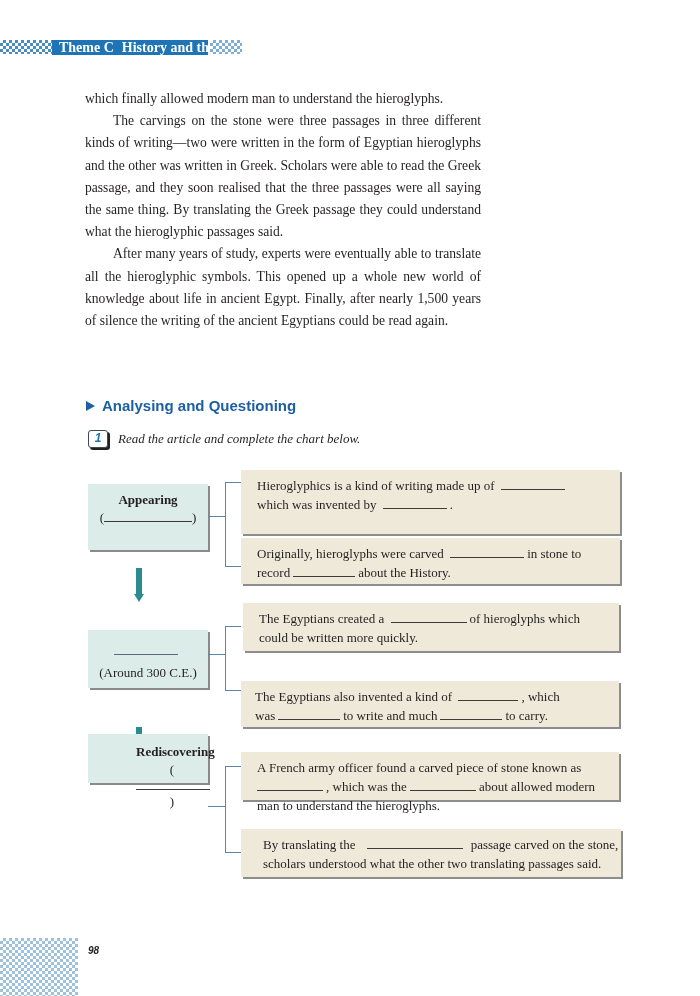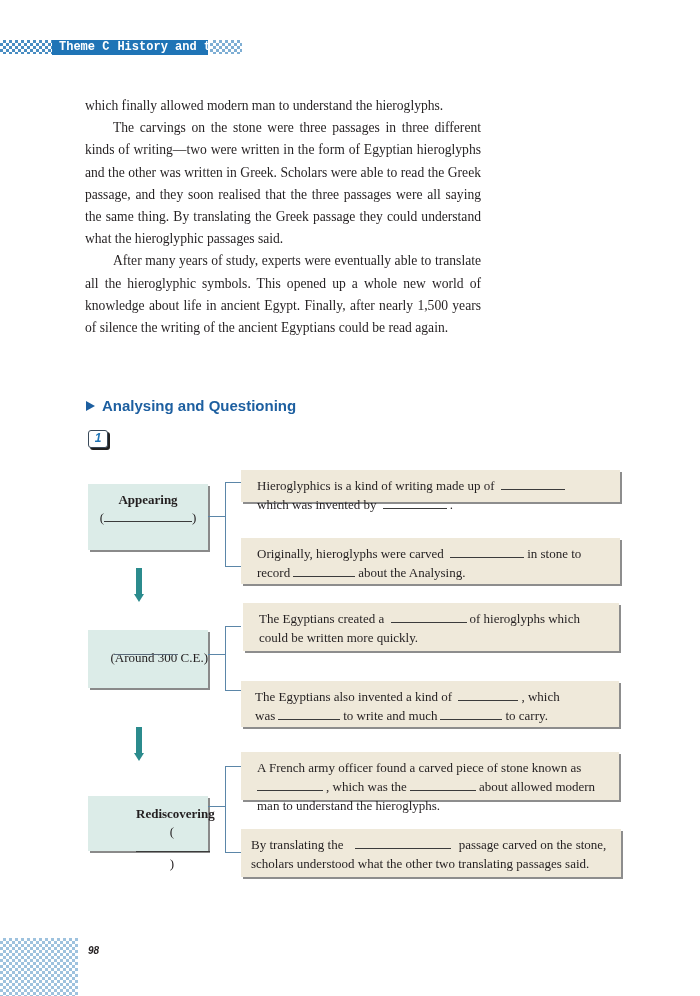--- a/index.html
+++ b/index.html
@@ -14,27 +14,27 @@
       linear-gradient(45deg, #2a7ab8 25%, transparent 25%, transparent 75%, #2a7ab8 75%);
     background-size: 6px 6px;
     background-position: 0 0, 3px 3px;
     opacity: 0.85;
   }
   .hdr-check-left { left: 0; top: 40px; width: 52px; height: 14px; }
   .hdr-check-right { left: 210px; top: 40px; width: 32px; height: 14px; opacity: 0.6; }
   .theme-bar {
     position: absolute; left: 52px; top: 40px; width: 156px; height: 15px;
     background: #1f74b6; color: #fff;
-    font-family: Liberation Mono, monospace; font-weight: bold; font-size: 12px;
+    font-family: Liberation Serif, serif; font-weight: bold; font-size: 14px;
     line-height: 15px; padding-left: 7px; white-space: nowrap;
   }
   .theme-bar span + span { margin-left: 8px; }
 
   
-  .article { position: absolute; left: 85px; top: 95px; width: 396px; }
+  .article { position: absolute; left: 85px; top: 88px; width: 396px; }
   .article p {
     font-size: 13.6px; line-height: 22.2px; text-align: justify; text-align-last: left;
   }
   .article p.indent { text-indent: 28px; }
 
   
   .section-head {
     position: absolute; left: 86px; top: 397px;
     font-family: "Liberation Sans", sans-serif; font-weight: bold; font-size: 15px;
     color: #1d5fa0; display: flex; align-items: center; gap: 7px;
@@ -94,82 +94,83 @@
   <p class="indent">After many years of study, experts were eventually able to translate all the hieroglyphic symbols. This opened up a whole new world of knowledge about life in ancient Egypt. Finally, after nearly 1,500 years of silence the writing of the ancient Egyptians could be read again.</p>
 </div>
 
 <div class="section-head">
   <span class="tri"></span>
   <span>Analysing and Questioning</span>
 </div>
 
 <div class="instruction">
   <span class="num-badge">1</span>
+  <span class="instr-text">Read the article and complete the chart below.</span>
 </div>
 
 <div class="stage" style="top:484px;height:66px;padding-top:8px;">
   <div class="title">Appearing</div>
   <div class="paren-line">(<span class="blank" style="width:88px;"></span>)</div>
 </div>
 <div class="bracket-h" style="left:208px;top:516px;width:17px;"></div>
 <div class="bracket-v" style="left:225px;top:482px;height:84px;"></div>
 <div class="bracket-h" style="left:225px;top:482px;width:16px;"></div>
 <div class="bracket-h" style="left:225px;top:566px;width:16px;"></div>
 
-<div class="card" style="left:241px;top:470px;width:379px;height:32px;">
+<div class="card" style="left:241px;top:470px;width:379px;height:64px;">
   <span>Hieroglyphics is a kind of writing made up of </span><span class="blank" style="width:64px;"></span><br>
   <span> which was invented by </span><span class="blank" style="width:64px;"></span><span>.</span>
 </div>
 <div class="card" style="left:241px;top:538px;width:379px;height:46px;">
   <span>Originally, hieroglyphs were carved </span><span class="blank" style="width:74px;"></span><span>in stone to</span><br>
-  <span>record</span><span class="blank" style="width:62px;"></span><span>about the Analysing.</span>
+  <span>record</span><span class="blank" style="width:62px;"></span><span>about the History.</span>
 </div>
 
 <div class="arrow" style="left:135px;top:568px;">
   <div class="shaft" style="height:26px;"></div>
     <div class="head"></div>
 </div>
 
 <div class="stage" style="top:630px;height:58px;padding-top:20px;">
   <div style="height:0;"></div>
   <div style="position:absolute;left:26px;top:24px;width:64px;border-bottom:1px solid #5a6a7a;"></div>
-  <div style="text-align:right;">(Around 300 C.E.)</div>
+  <div style="margin-top:15px;">(Around 300 C.E.)</div>
 </div>
 <div class="bracket-h" style="left:208px;top:654px;width:17px;"></div>
 <div class="bracket-v" style="left:225px;top:626px;height:64px;"></div>
 <div class="bracket-h" style="left:225px;top:626px;width:16px;"></div>
 <div class="bracket-h" style="left:225px;top:690px;width:16px;"></div>
 
 <div class="card" style="left:243px;top:603px;width:376px;height:48px;">
   <span>The Egyptians created a </span><span class="blank" style="width:76px;"></span><span>of hieroglyphs which</span><br>
   <span>could be written more quickly.</span>
 </div>
 <div class="card" style="left:241px;top:681px;width:378px;height:46px;padding-left:14px;">
   <span>The Egyptians also invented a kind of </span><span class="blank" style="width:60px;"></span><span>, which</span><br>
   <span>was</span><span class="blank" style="width:62px;"></span><span>to write and much</span><span class="blank" style="width:62px;"></span><span>to carry.</span>
 </div>
 
 <div class="arrow" style="left:135px;top:727px;">
   <div class="shaft" style="height:26px;"></div>
     <div class="head"></div>
 </div>
 
-<div class="stage" style="top:796px;height:55px;padding-top:10px;padding-left:48px;">
+<div class="stage" style="top:734px;height:49px;padding-top:10px;padding-left:48px;">
   <div class="title">Rediscovering</div>
   <div class="paren-line">(<span class="blank" style="width:74px;"></span>)</div>
 </div>
 <div class="bracket-h" style="left:208px;top:806px;width:17px;"></div>
 <div class="bracket-v" style="left:225px;top:766px;height:86px;"></div>
 <div class="bracket-h" style="left:225px;top:766px;width:16px;"></div>
 <div class="bracket-h" style="left:225px;top:852px;width:16px;"></div>
 
 <div class="card" style="left:241px;top:752px;width:378px;height:48px;">
   <span>A French army officer found a carved piece of stone known as </span><br>
   <span class="blank" style="width:66px;margin-left:0;"></span><span>, which was the</span><span class="blank" style="width:66px;"></span><span>about allowed modern</span><br>
   <span>man to understand the hieroglyphs.</span>
 </div>
-<div class="card" style="left:241px;top:829px;width:380px;height:48px;padding-left:10px;padding-right:2px;text-align:justify;">
+<div class="card" style="left:241px;top:829px;width:380px;height:48px;padding-left:22px;padding-right:2px;text-align:justify;">
   <span>By translating the </span><span class="blank" style="width:96px;margin:0 8px;"></span><span>passage carved on the stone,</span><br>
   <span>scholars understood what the other two translating passages said.</span>
 </div>
 
 <div class="checker footer-check"></div>
 <div class="page-num">98</div>
 
 </body></html>

